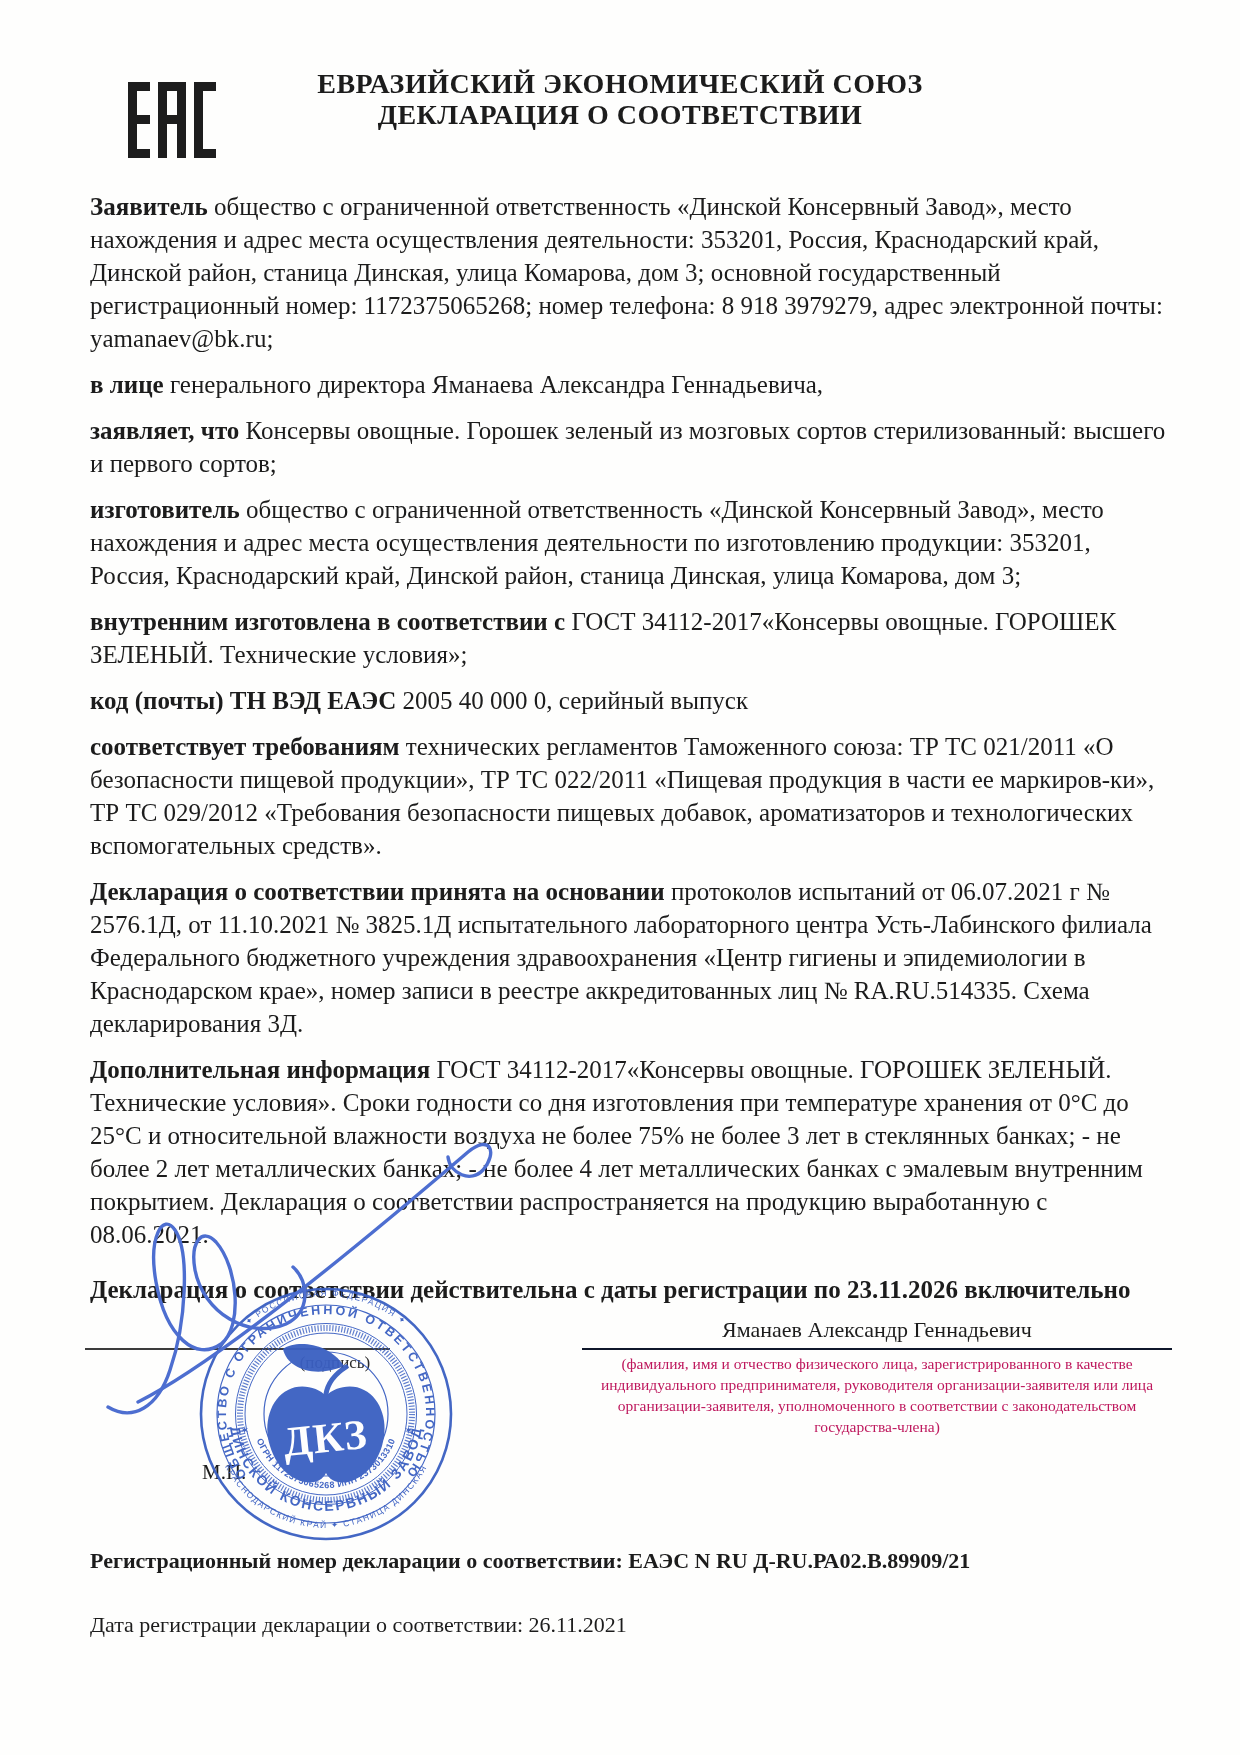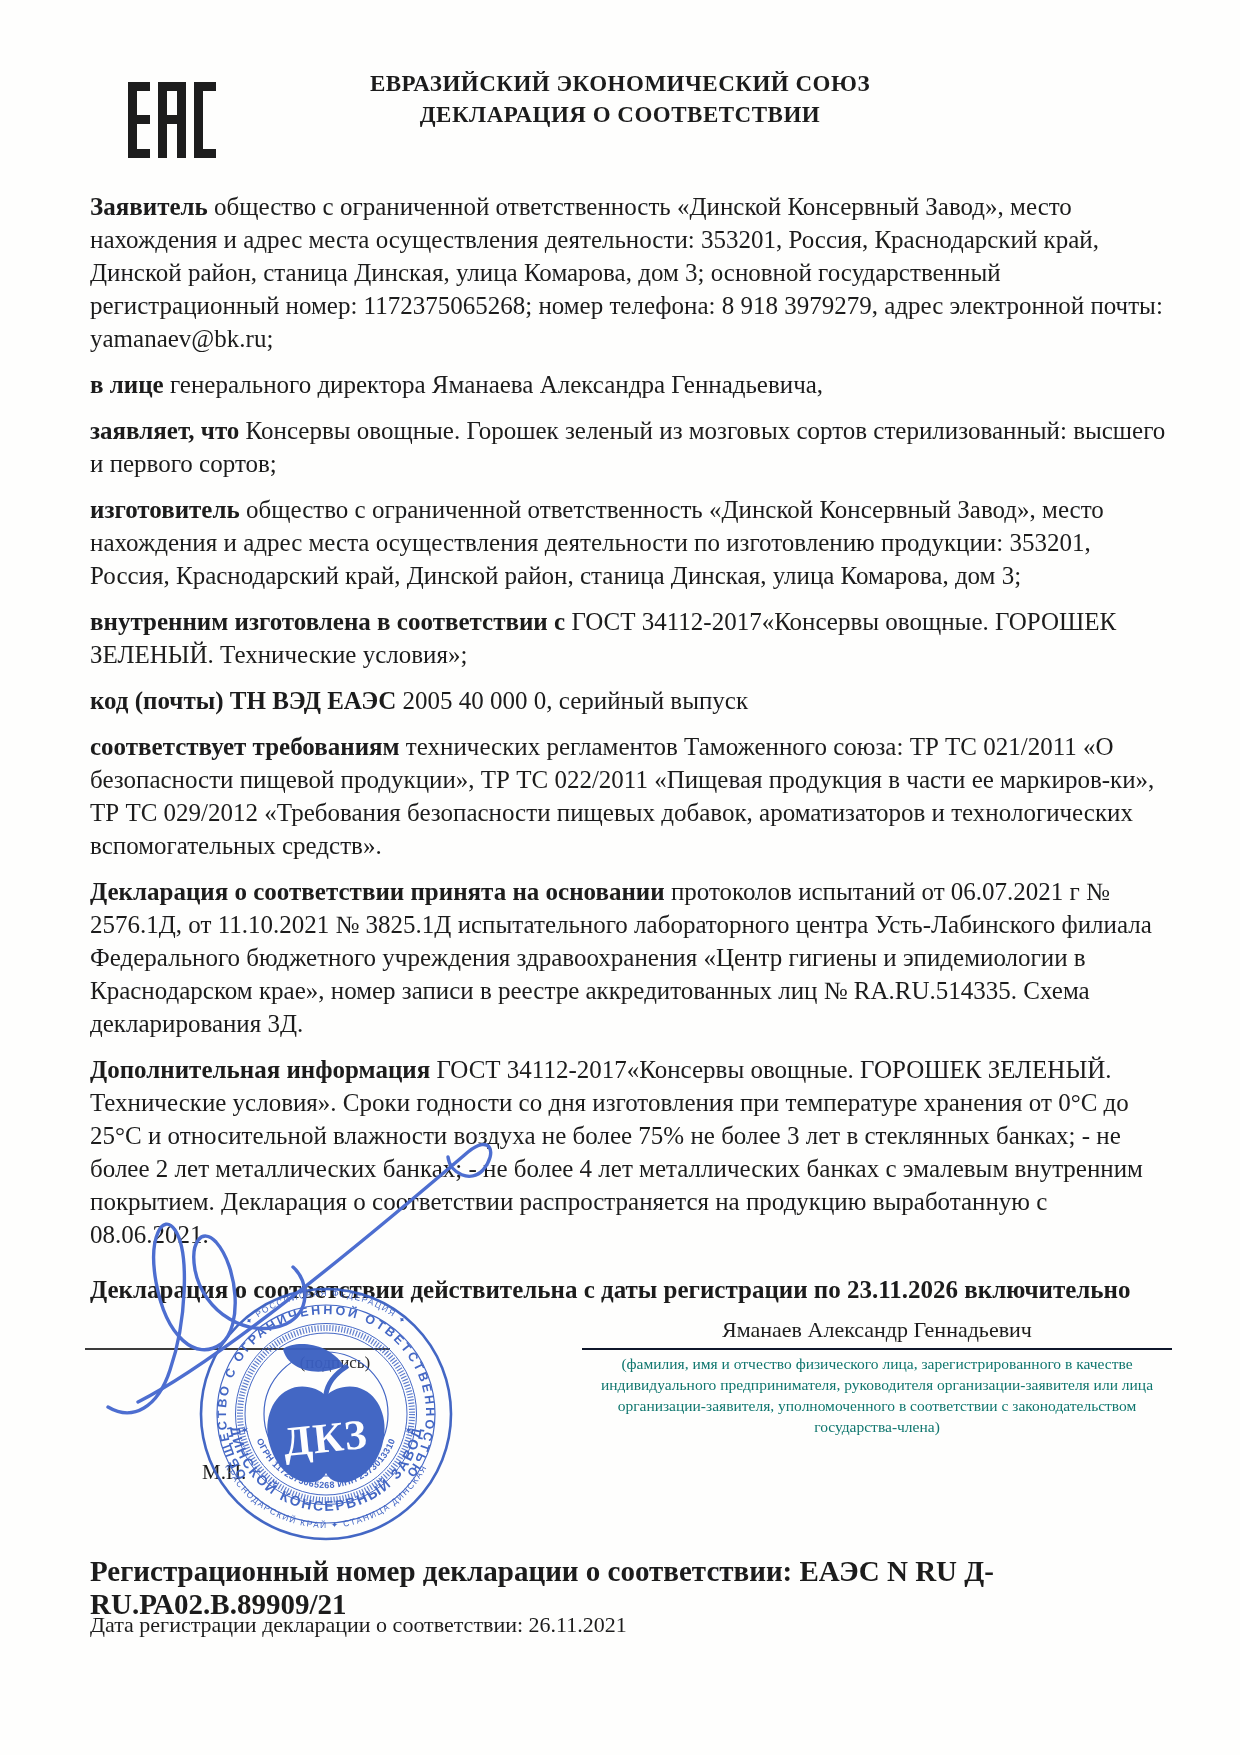--- a/index.html
+++ b/index.html
@@ -13,21 +13,21 @@
     position:relative;
     width:1240px;height:1755px;
     background:#fefefd;
     overflow:hidden;
   }
   
   .page-header{
     position:absolute;top:68px;left:0;right:0;
     text-align:center;
     font-weight:bold;
-    font-size:23px;
+    font-size:28px;
     line-height:31px;
     letter-spacing:.5px;
   }
   .eac-logo{position:absolute;left:128px;top:82px;}
   
   .body-text{
     position:absolute;top:190px;left:90px;right:70px;
     font-size:25px;line-height:33px;
   }
   .body-text p{margin:0 0 13px 0;}
@@ -54,25 +54,25 @@
   .name-block{
     position:absolute;left:492px;top:34px;width:590px;
     text-align:center;
   }
   .name-block .fio{
     font-size:22px;line-height:28px;
     border-bottom:2px solid #0f172a;
     padding-bottom:4px;
   }
   .name-block .caption{
-    font-size:15.5px;line-height:21px;margin-top:3px;color:#0f766e;
+    font-size:15.5px;line-height:21px;margin-top:3px;color:#be185d;
   }
   .reg-line{
     position:absolute;left:0;top:244px;
-    font-size:29px;font-weight:bold;
+    font-size:22px;font-weight:bold;
   }
   .date-line{
     position:absolute;left:0;top:308px;
     font-size:22px;font-weight:normal;
   }
 </style>
 </head>
 <body>
 
 <div class="sheet">

